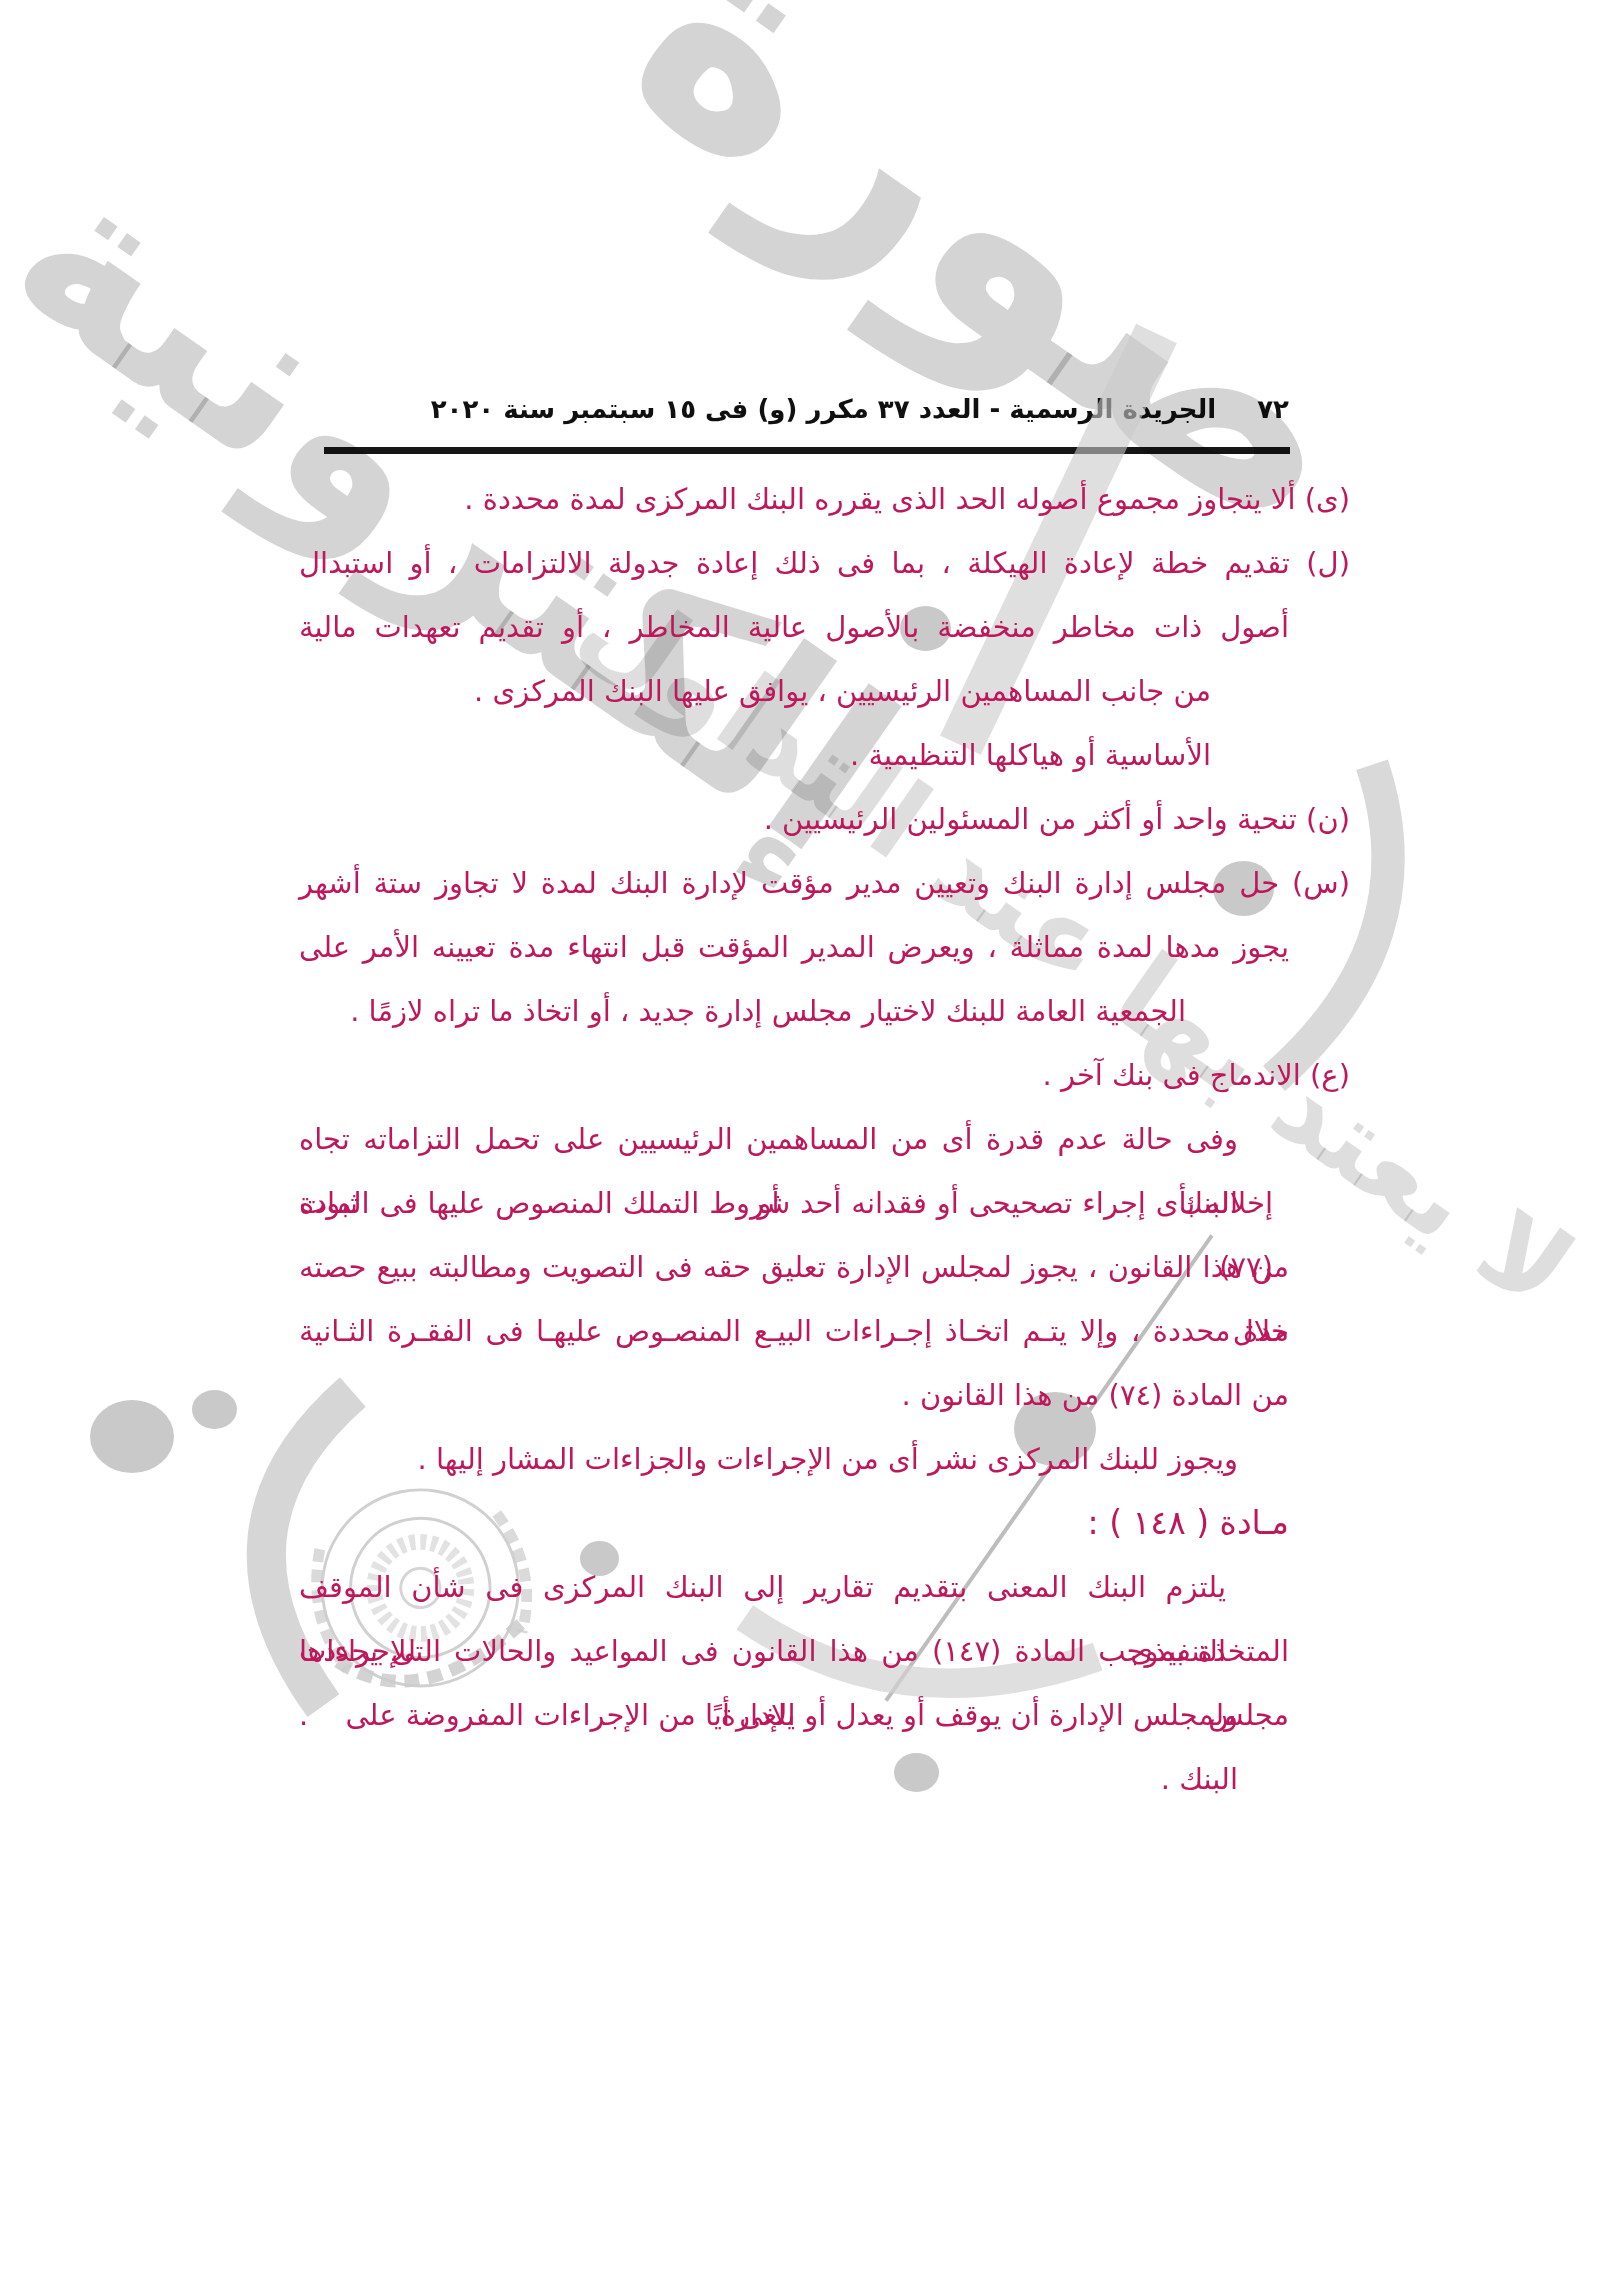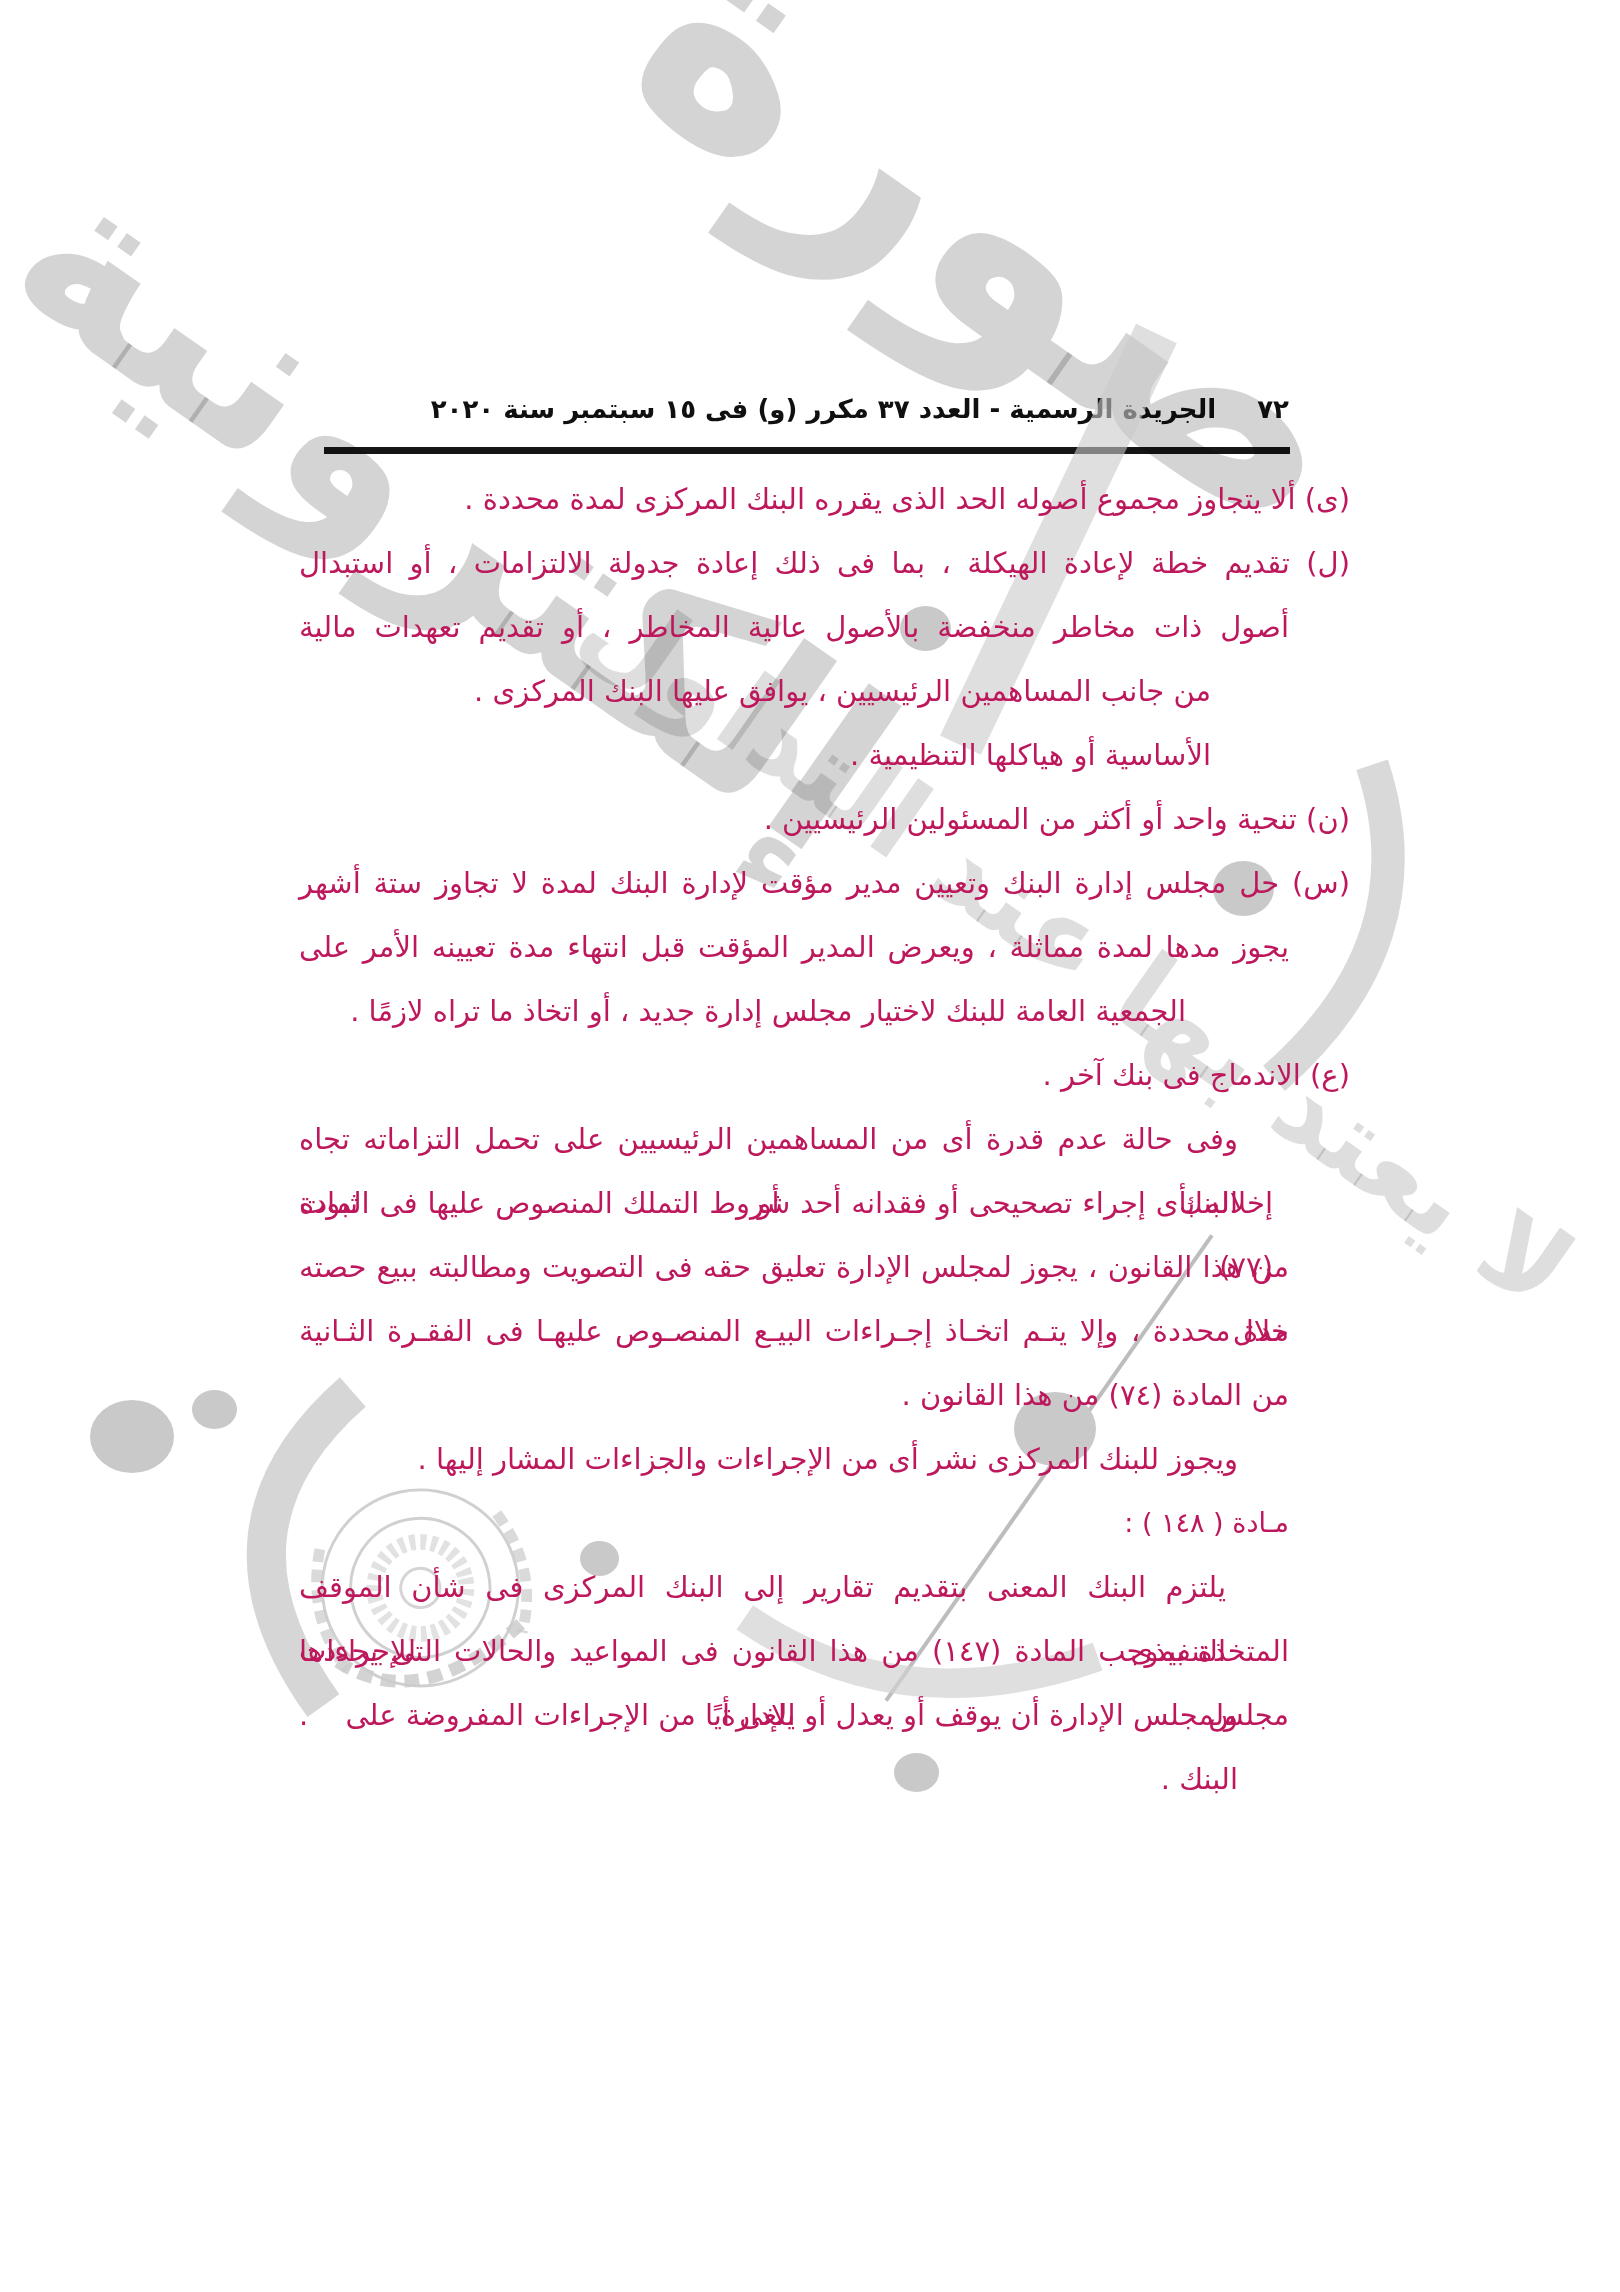--- a/index.html
+++ b/index.html
@@ -18,21 +18,21 @@
   .rule{position:absolute;left:324px;top:447px;width:966px;height:6.9px;background:#161616;}
   
   .textcol{
     position:absolute;left:299px;top:467px;width:990px;
     direction:rtl;font-weight:400;font-size:29px;color:#be185d;
     z-index:3;
   }
   .line{height:64px;line-height:64px;overflow:visible;}
   .line.j{text-align:justify;text-align-last:justify;}
   .line.r{text-align:right;}
-  .line.hd{font-size:27px;letter-spacing:1px;}
+  .line.hd{font-size:33px;letter-spacing:1px;}
   
   .wm{position:absolute;z-index:1;pointer-events:none;direction:rtl;white-space:nowrap;
       font-weight:700;transform-origin:top right;}
   .wm1{left:627px;top:323px;font-size:294px;color:rgba(0,0,0,0.17);transform:rotate(35deg);}
   .wm2{left:-59px;top:686px;font-size:230px;color:rgba(0,0,0,0.17);transform:rotate(35deg);}
   .wm3{left:421px;top:1230px;font-size:110px;color:rgba(0,0,0,0.13);transform:rotate(35deg);}
   .wm-dot{position:absolute;border-radius:50%;background:#c9c9c9;z-index:1;}
   .dot1{left:90px;top:1400px;width:84px;height:73px;}
   .dot2{left:192px;top:1390px;width:45px;height:39px;}
   .dot3{left:1014px;top:1392px;width:82px;height:74px;}

